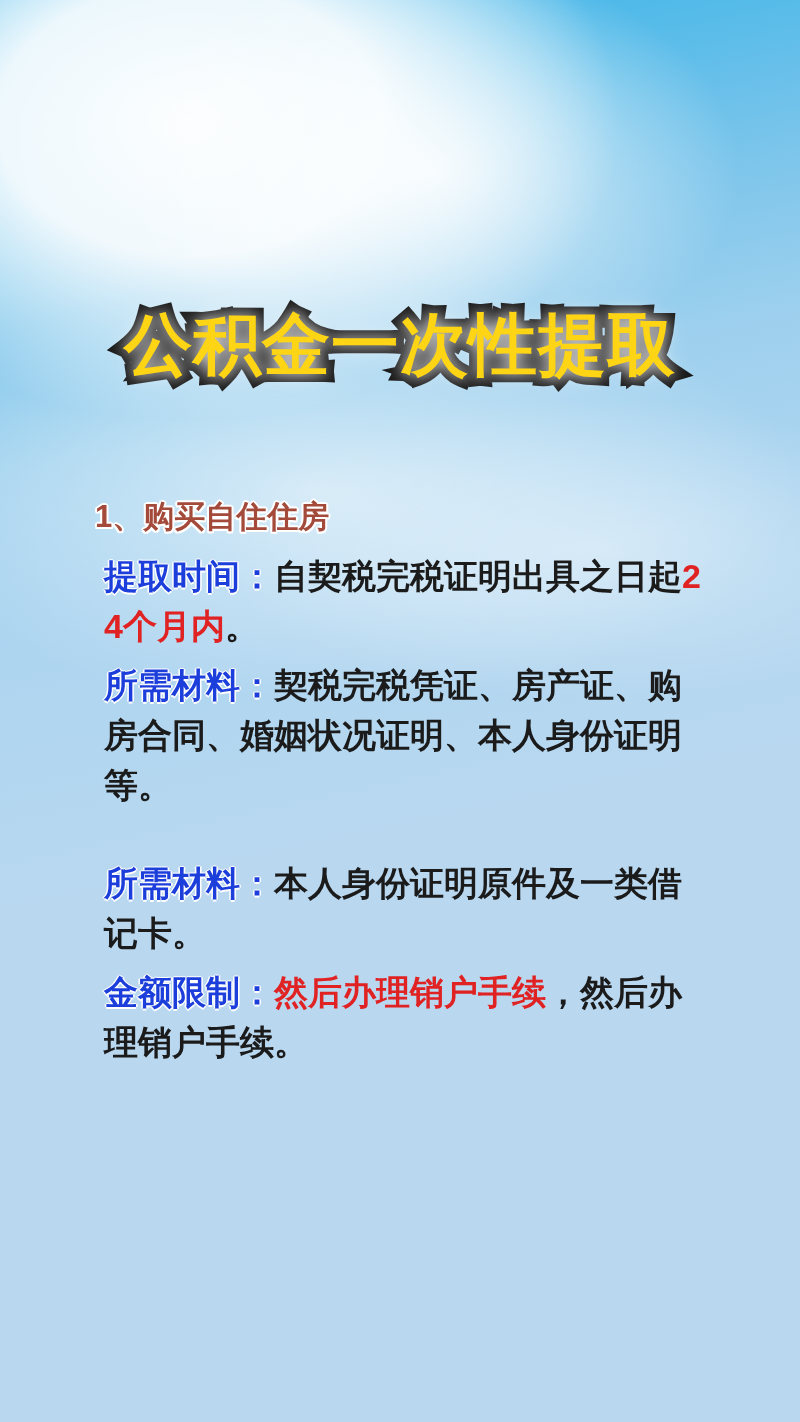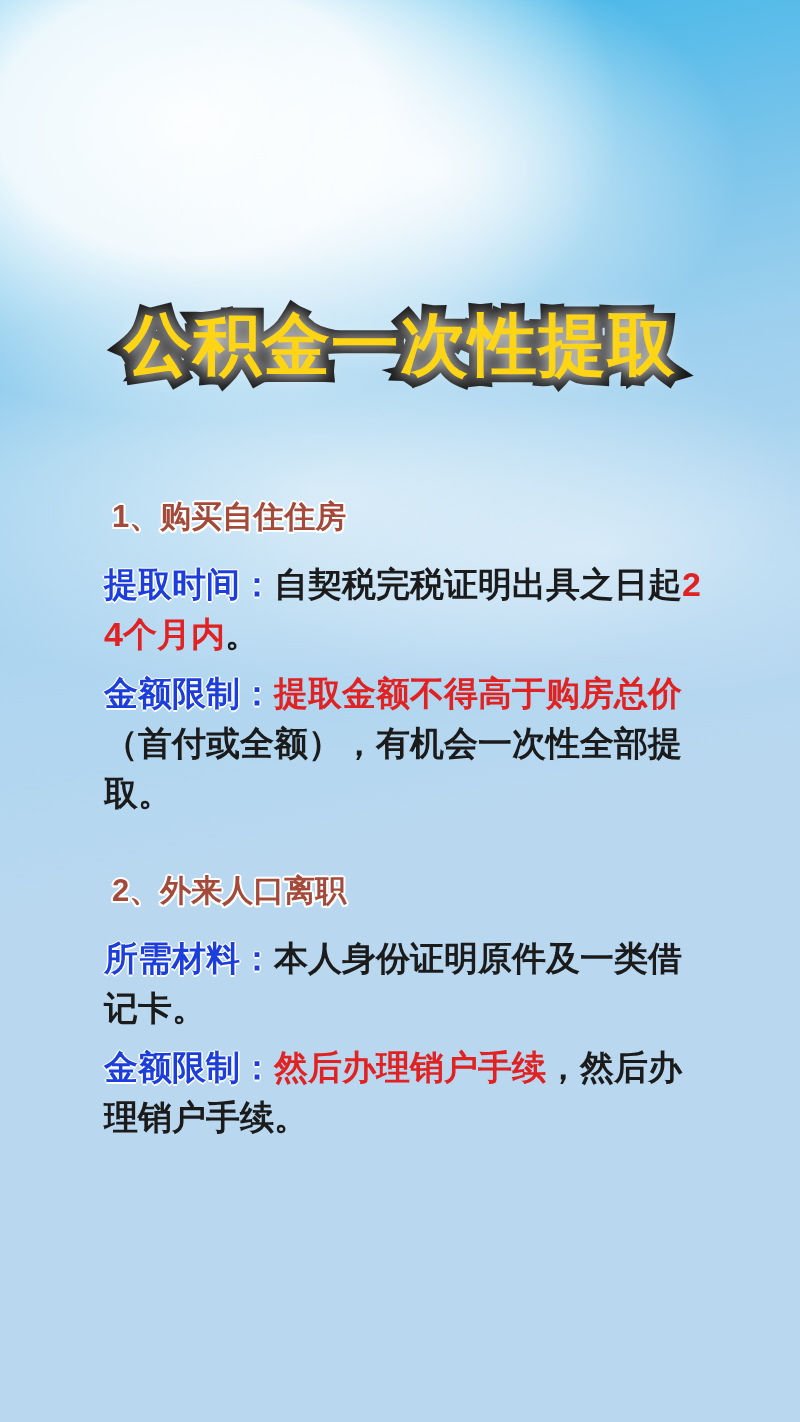--- a/index.html
+++ b/index.html
@@ -41,21 +41,21 @@
     letter-spacing: 1px;
   }
   .content {
     position: relative; margin: 100px 0 0 95px; width: 628px;
     font-size: 34px; line-height: 50px; font-weight: 700;
     word-break: break-all;
   }
   .section { margin: 0; }
   .section + .section { margin-top: 48px; }
   .section-heading {
-    margin: 17px; font-size: 31px; line-height: 50px; font-weight: 800;
+    margin: 0; font-size: 31px; line-height: 50px; font-weight: 800;
     color: var(--heading);
     text-shadow: -2px 0 0 #fff, 2px 0 0 #fff, 0 -2px 0 #fff, 0 2px 0 #fff,
                  1.5px 1.5px 0 #fff, -1.5px 1.5px 0 #fff, 1.5px -1.5px 0 #fff, -1.5px -1.5px 0 #fff;
   }
   .info-row { margin: 9px; }
   .row-label {
     color: var(--label);
     text-shadow: -1.5px 0 0 #fff, 1.5px 0 0 #fff, 0 -1.5px 0 #fff, 0 1.5px 0 #fff;
   }
   .seg-body { color: var(--body); }
@@ -69,21 +69,20 @@
   <div class="cloud cloud-b"></div>
   <div class="cloud cloud-c"></div>
   <div class="cloud cloud-d"></div>
 
   <h1 class="title">公积金一次性提取</h1>
 
   <main class="content" id="content">
       <section class="section">
         <h2 class="section-heading">1、购买自住住房</h2>
         <p class="info-row"><span class="row-label">提取时间：</span><span class="seg-body">自契税完税证明出具之日起</span><span class="seg-red">24个月内</span><span class="seg-body">。</span></p>
-        <p class="info-row"><span class="row-label">金额限制：</span><span class="seg-red">提取金额不得高于购房总价</span><span class="seg-body">（首付或全额），有机会一次性全部提取。</span></p>
+        <p class="info-row"><span class="row-label">所需材料：</span><span class="seg-body">契税完税凭证、房产证、购房合同、婚姻状况证明、本人身份证明等。</span></p>
       </section>
       <section class="section">
-        <h2 class="section-heading">2、外来人口离职</h2>
         <p class="info-row"><span class="row-label">所需材料：</span><span class="seg-body">本人身份证明原件及一类借记卡。</span></p>
         <p class="info-row"><span class="row-label">金额限制：</span><span class="seg-red">然后办理销户手续</span><span class="seg-body">，然后办理销户手续。</span></p>
       </section>
     </main>
 </div>
 
 </body></html>

